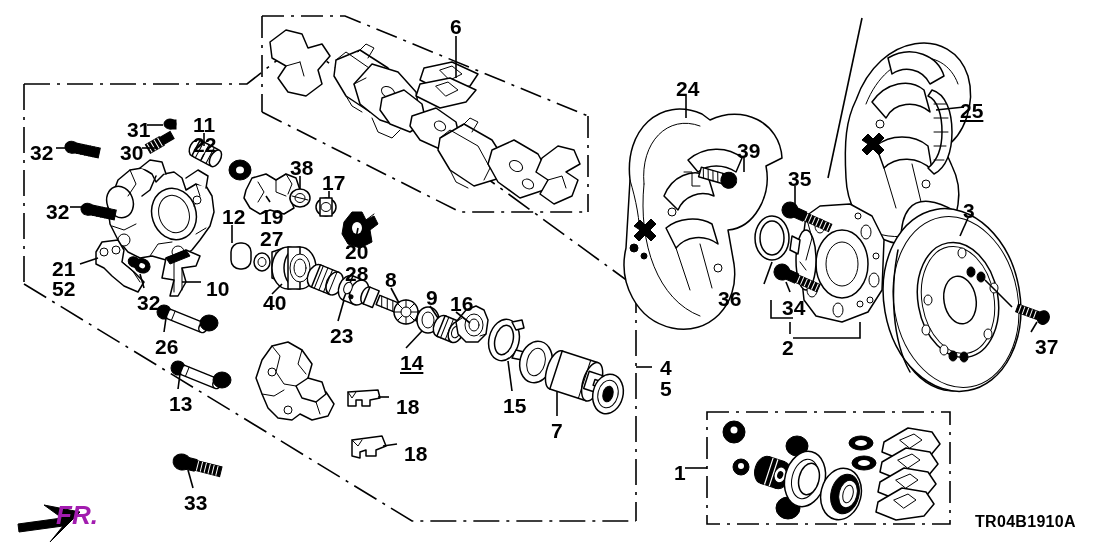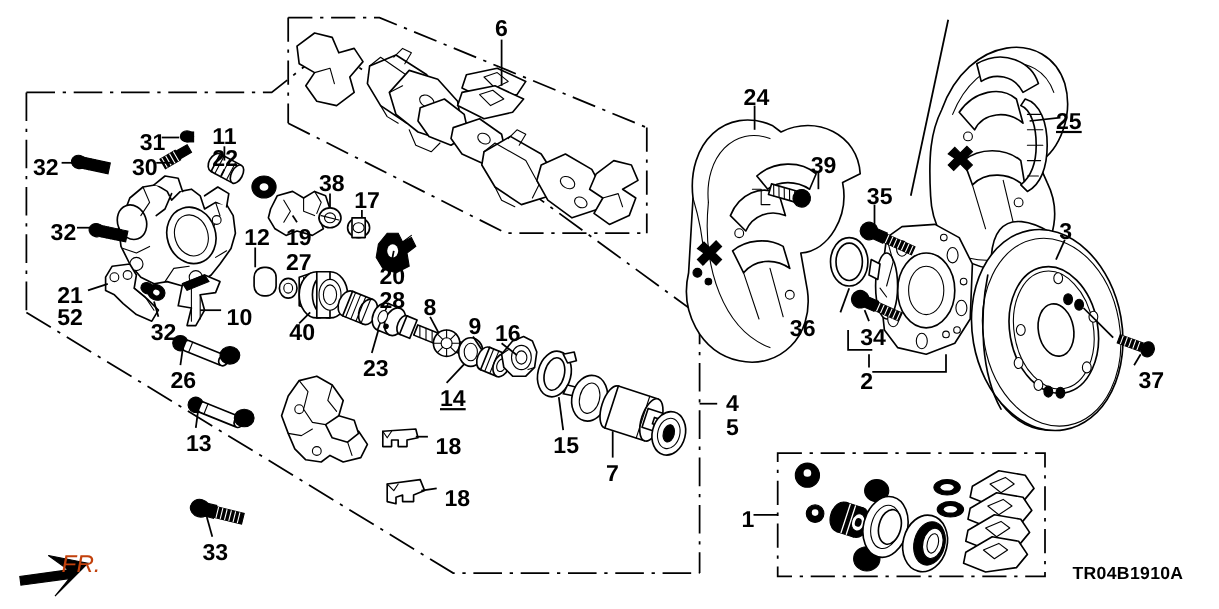--- a/index.html
+++ b/index.html
@@ -5,21 +5,21 @@
 <style>
   html,body{margin:0;padding:0;background:#ffffff;}
   body{width:1108px;height:554px;overflow:hidden;
        font-family:"Liberation Sans","DejaVu Sans",sans-serif;}
   #sheet{position:relative;width:1108px;height:554px;background:#fff;}
   svg.layer{position:absolute;left:0;top:0;width:1108px;height:554px;}
   .lbl{position:absolute;font-family:"Liberation Sans","DejaVu Sans",sans-serif;
        font-weight:700;color:#000;line-height:1;white-space:nowrap;}
   .lbl.n{font-size:21px;}
   .code{position:absolute;font-size:16px;font-weight:700;letter-spacing:.3px;color:#000;}
-  .fr{position:absolute;font-size:22px;font-weight:400;font-style:italic;color:#c2410c;}
+  .fr{position:absolute;font-size:26px;font-weight:700;font-style:italic;color:#a21caf;}
 </style>
 </head>
 <body>
 
 <div id="sheet">
 
   <svg class="layer" viewBox="0 0 1108 554" xmlns="http://www.w3.org/2000/svg">
     <defs>
       <style>
         .s{fill:none;stroke:#000;stroke-width:1.5;stroke-linejoin:round;stroke-linecap:round;}

